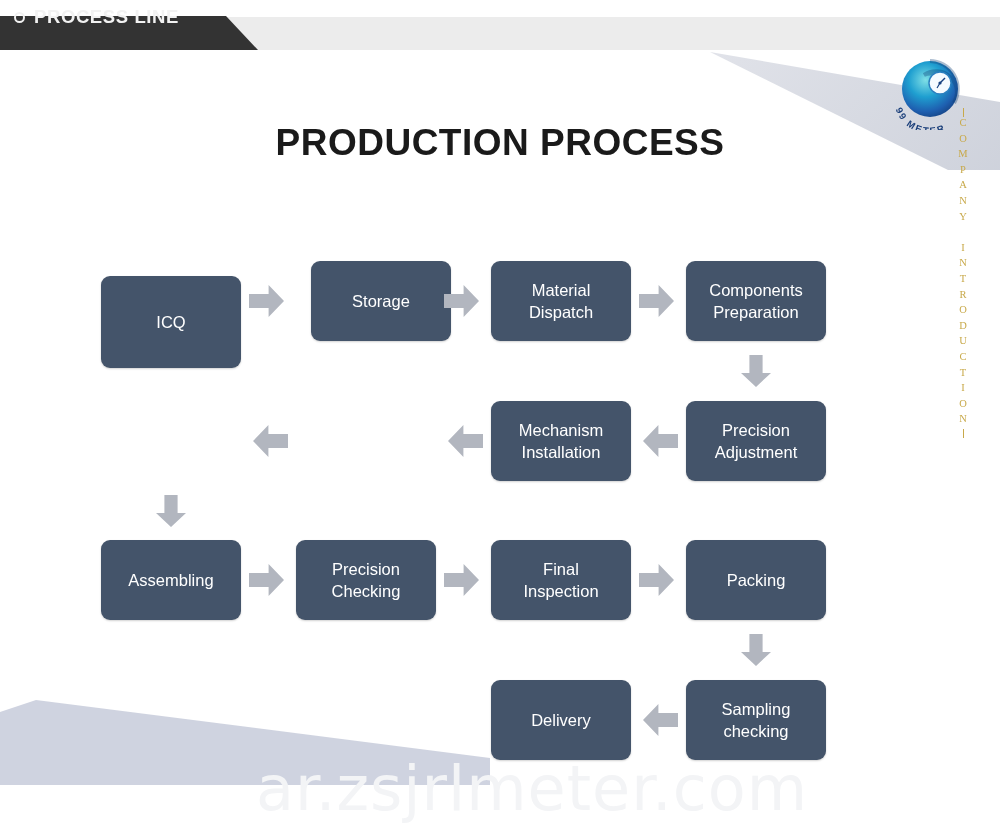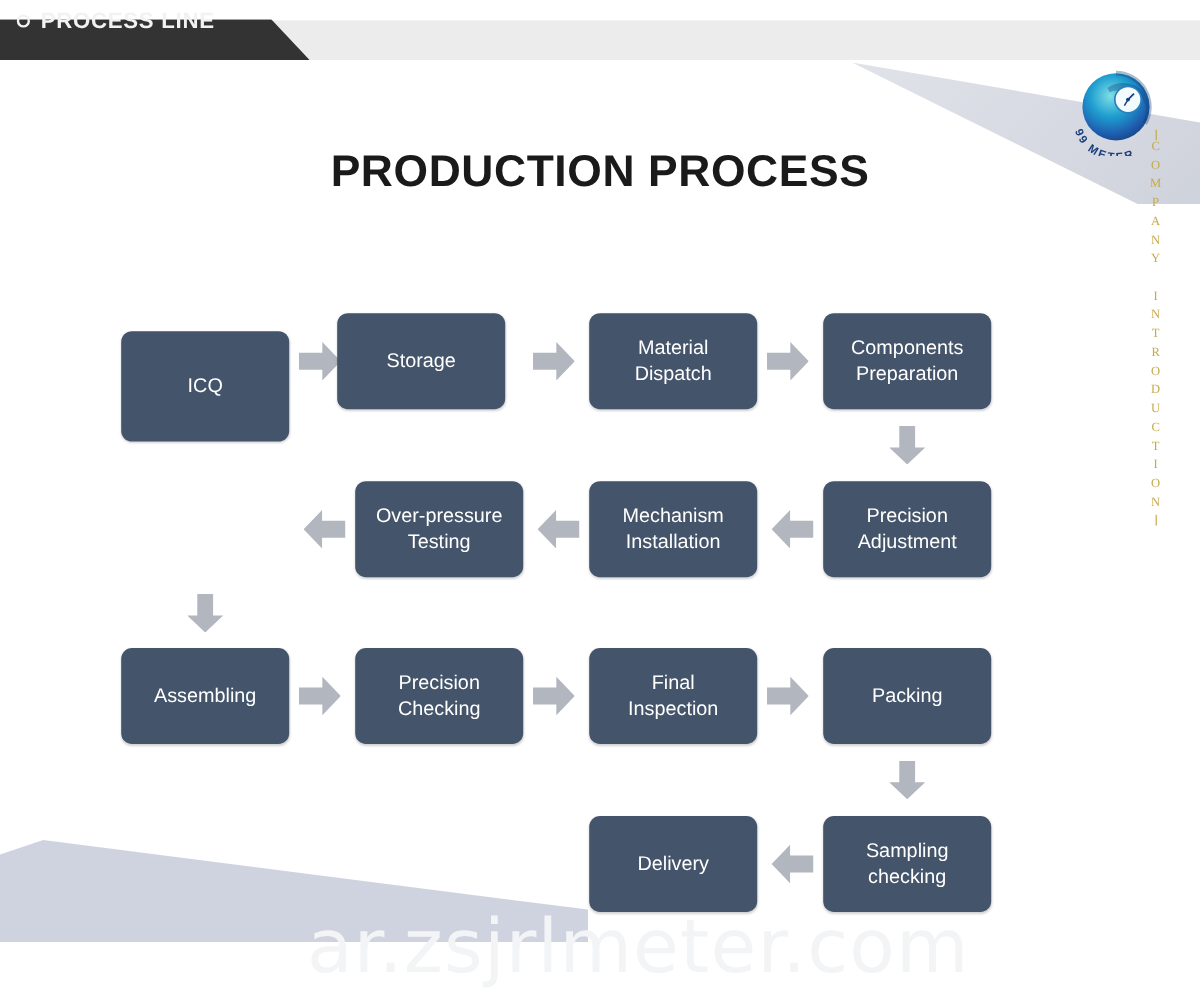--- a/index.html
+++ b/index.html
@@ -236,30 +236,29 @@
   <div class="rail">
     <div class="rail-line top"></div>
     <div class="rail-text">COMPANY INTRODUCTION</div>
     <div class="rail-line bottom"></div>
   </div>
 
   <div class="page-title">PRODUCTION PROCESS</div>
 
   <div class="box" style="left:101px; top:276px; width:140px; height:92px;">ICQ</div>
   <div class="arrow right" style="left:249px; top:285px; width:35px; height:32px;"></div>
-  <div class="box" style="left:281px; top:261px; width:140px; height:80px;">Storage</div>
+  <div class="box" style="left:311px; top:261px; width:140px; height:80px;">Storage</div>
   <div class="arrow right" style="left:444px; top:285px; width:35px; height:32px;"></div>
   <div class="box" style="left:491px; top:261px; width:140px; height:80px;">Material<br>Dispatch</div>
   <div class="arrow right" style="left:639px; top:285px; width:35px; height:32px;"></div>
   <div class="box" style="left:686px; top:261px; width:140px; height:80px;">Components<br>Preparation</div>
 
   <div class="arrow down" style="left:741px; top:355px; width:30px; height:32px;"></div>
 
   <div class="arrow left" style="left:253px; top:425px; width:35px; height:32px;"></div>
-  <div class="box" style="left:296px; top:401px; width:140px; height:80px;">Over-pressure<br>Testing</div>
   <div class="arrow left" style="left:448px; top:425px; width:35px; height:32px;"></div>
   <div class="box" style="left:491px; top:401px; width:140px; height:80px;">Mechanism<br>Installation</div>
   <div class="arrow left" style="left:643px; top:425px; width:35px; height:32px;"></div>
   <div class="box" style="left:686px; top:401px; width:140px; height:80px;">Precision<br>Adjustment</div>
 
   <div class="arrow down" style="left:156px; top:495px; width:30px; height:32px;"></div>
 
   <div class="box" style="left:101px; top:540px; width:140px; height:80px;">Assembling</div>
   <div class="arrow right" style="left:249px; top:564px; width:35px; height:32px;"></div>
   <div class="box" style="left:296px; top:540px; width:140px; height:80px;">Precision<br>Checking</div>

